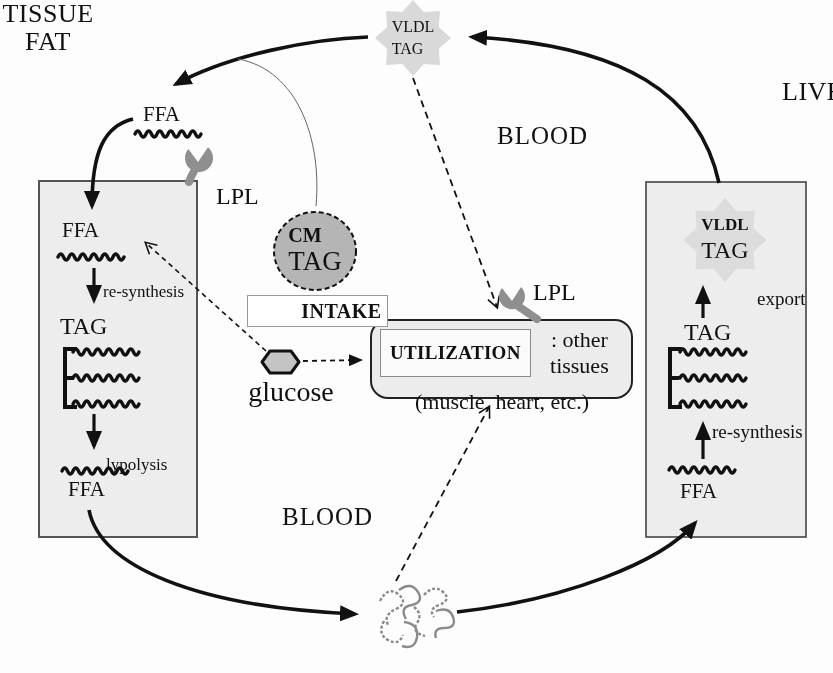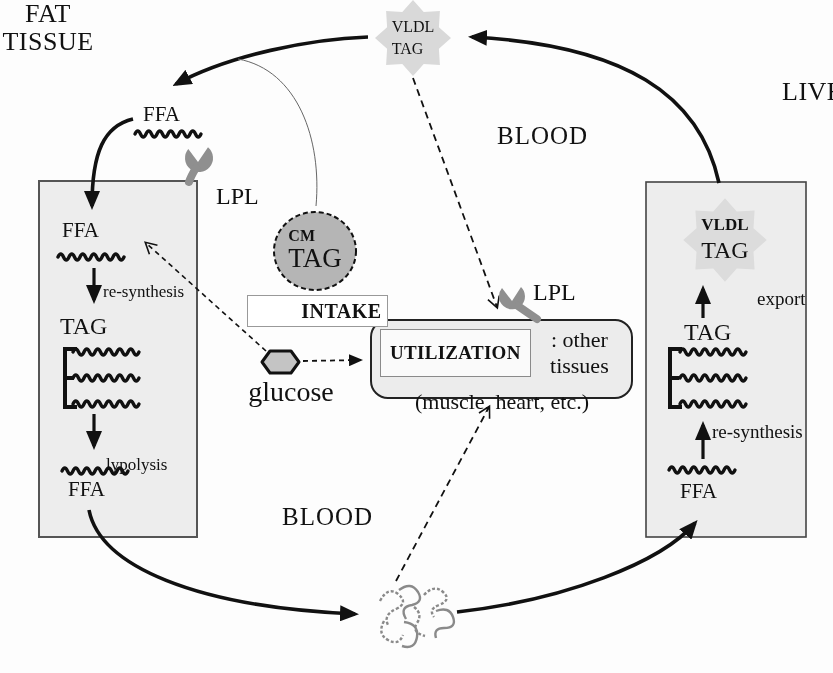--- a/index.html
+++ b/index.html
@@ -104,37 +104,37 @@
     <path d="M 399 590 q 12 -9 19 2 q 6 10 -6 13 q -13 2 -6 14"></path>
     <path d="M 424 595 q 10 -11 19 -3 q 9 8 -4 13 q -11 4 -5 12" stroke-dasharray="3 2"></path>
     <path d="M 436 611 q 13 -5 17 6 q 4 11 -9 11 q -11 0 -8 10"></path>
     <path d="M 384 621 q -7 13 4 19 q 11 6 15 -5" stroke-dasharray="3 2"></path>
     <path d="M 404 622 q 15 2 13 15 q -2 13 -15 9"></path>
     <path d="M 414 607 q 9 7 3 16 q -6 9 8 13" stroke-dasharray="3 2"></path>
   </g>
 </svg>
 
 <div class="lbl big" style="left:0;top:45;width:96px;text-align:center;">
+  <div>TISSUE</div>
   <div>FAT</div>
-  <div>TISSUE</div>
 </div>
 <div class="lbl big" style="left:782px;top:44px;margin-top:34px;">LIVER</div>
 <div class="lbl blood" style="left:497px;top:122px;">BLOOD</div>
 <div class="lbl blood" style="left:282px;top:503px;">BLOOD</div>
 
 <div class="lbl cc" style="left:413px;top:38px;font-size:16px;line-height:1.35;">
   <div>VLDL</div>
   <div>TAG</div>
 </div>
 
 <div class="lbl node" style="left:143px;top:103px;">FFA</div>
 <div class="lbl" style="left:216px;top:184px;font-size:24px;">LPL</div>
 
 <div class="lbl cc" style="left:315px;top:250px;">
-  <div class="bold" style="font-size:16px;">CM</div>
+  <div class="bold" style="font-size:20px;">CM</div>
   <div style="font-size:27px;">TAG</div>
 </div>
 
 <div class="intake-box">INTAKE</div>
 
 <div class="lbl c" style="left:291px;top:377px;font-size:28px;">glucose</div>
 
 <div class="util-content">
   <div class="util-row1">
     <span class="util-tag">UTILIZATION</span>

